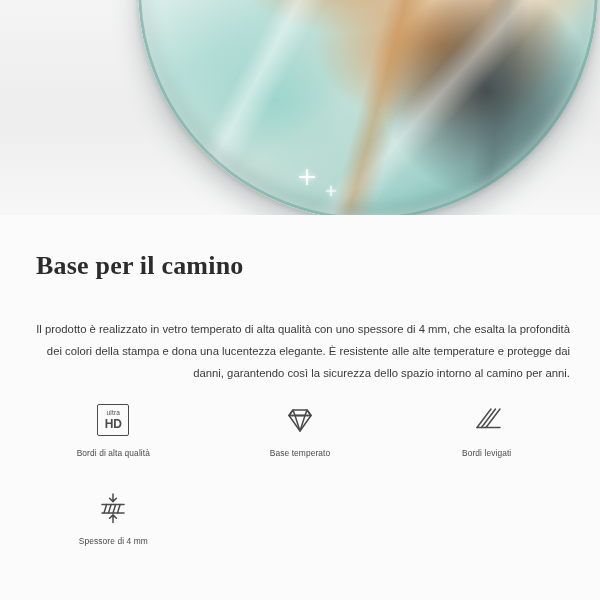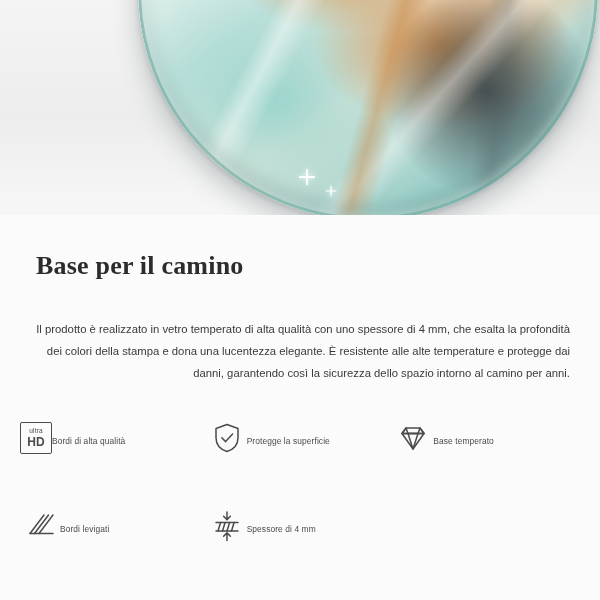--- a/index.html
+++ b/index.html
@@ -134,21 +134,21 @@
     left: 20px;
     top: 398px;
     width: 560px;
     display: grid;
     grid-template-columns: repeat(3, 1fr);
     grid-auto-rows: 80px;
     row-gap: 8px;
   }
   .feature {
     display: flex;
-    flex-direction: row;
+    flex-direction: column;
     align-items: center;
     justify-content: flex-start;
   }
   .feature .icon {
     height: 44px;
     display: flex;
     align-items: center;
     justify-content: center;
   }
   .feature .caption {
@@ -211,29 +211,20 @@
     <div class="feature">
       <div class="icon">
         <div class="hd-box">
           <span class="t1">ultra</span>
           <span class="t2">HD</span>
         </div>
       </div>
       <div class="caption">Bordi di alta qualità</div>
     </div>
 
-    <div class="feature">
-      <div class="icon">
-        <svg width="40" height="40" viewBox="0 0 40 40">
-          <path class="stroke" d="M20 6.5l11 4v9.2c0 7.1-4.8 11.8-11 13.8-6.2-2-11-6.7-11-13.8V10.5z"></path>
-          <path class="stroke" d="M14.8 19.8l3.8 3.8 7-7.6" stroke-width="1.8"></path>
-        </svg>
-      </div>
-      <div class="caption">Protegge la superficie</div>
-    </div>
 
     <div class="feature">
       <div class="icon">
         <svg width="40" height="40" viewBox="0 0 40 40">
           <path class="stroke" d="M9 15.5h22L20 31z"></path>
           <path class="stroke" d="M13 10h14l4 5.5H9z"></path>
           <path class="stroke" d="M13 10l-4 5.5M27 10l4 5.5M13 10l2 5.5h10l2-5.5"></path>
           <path class="stroke" d="M15 15.5L20 31l5-15.5"></path>
         </svg>
       </div>

